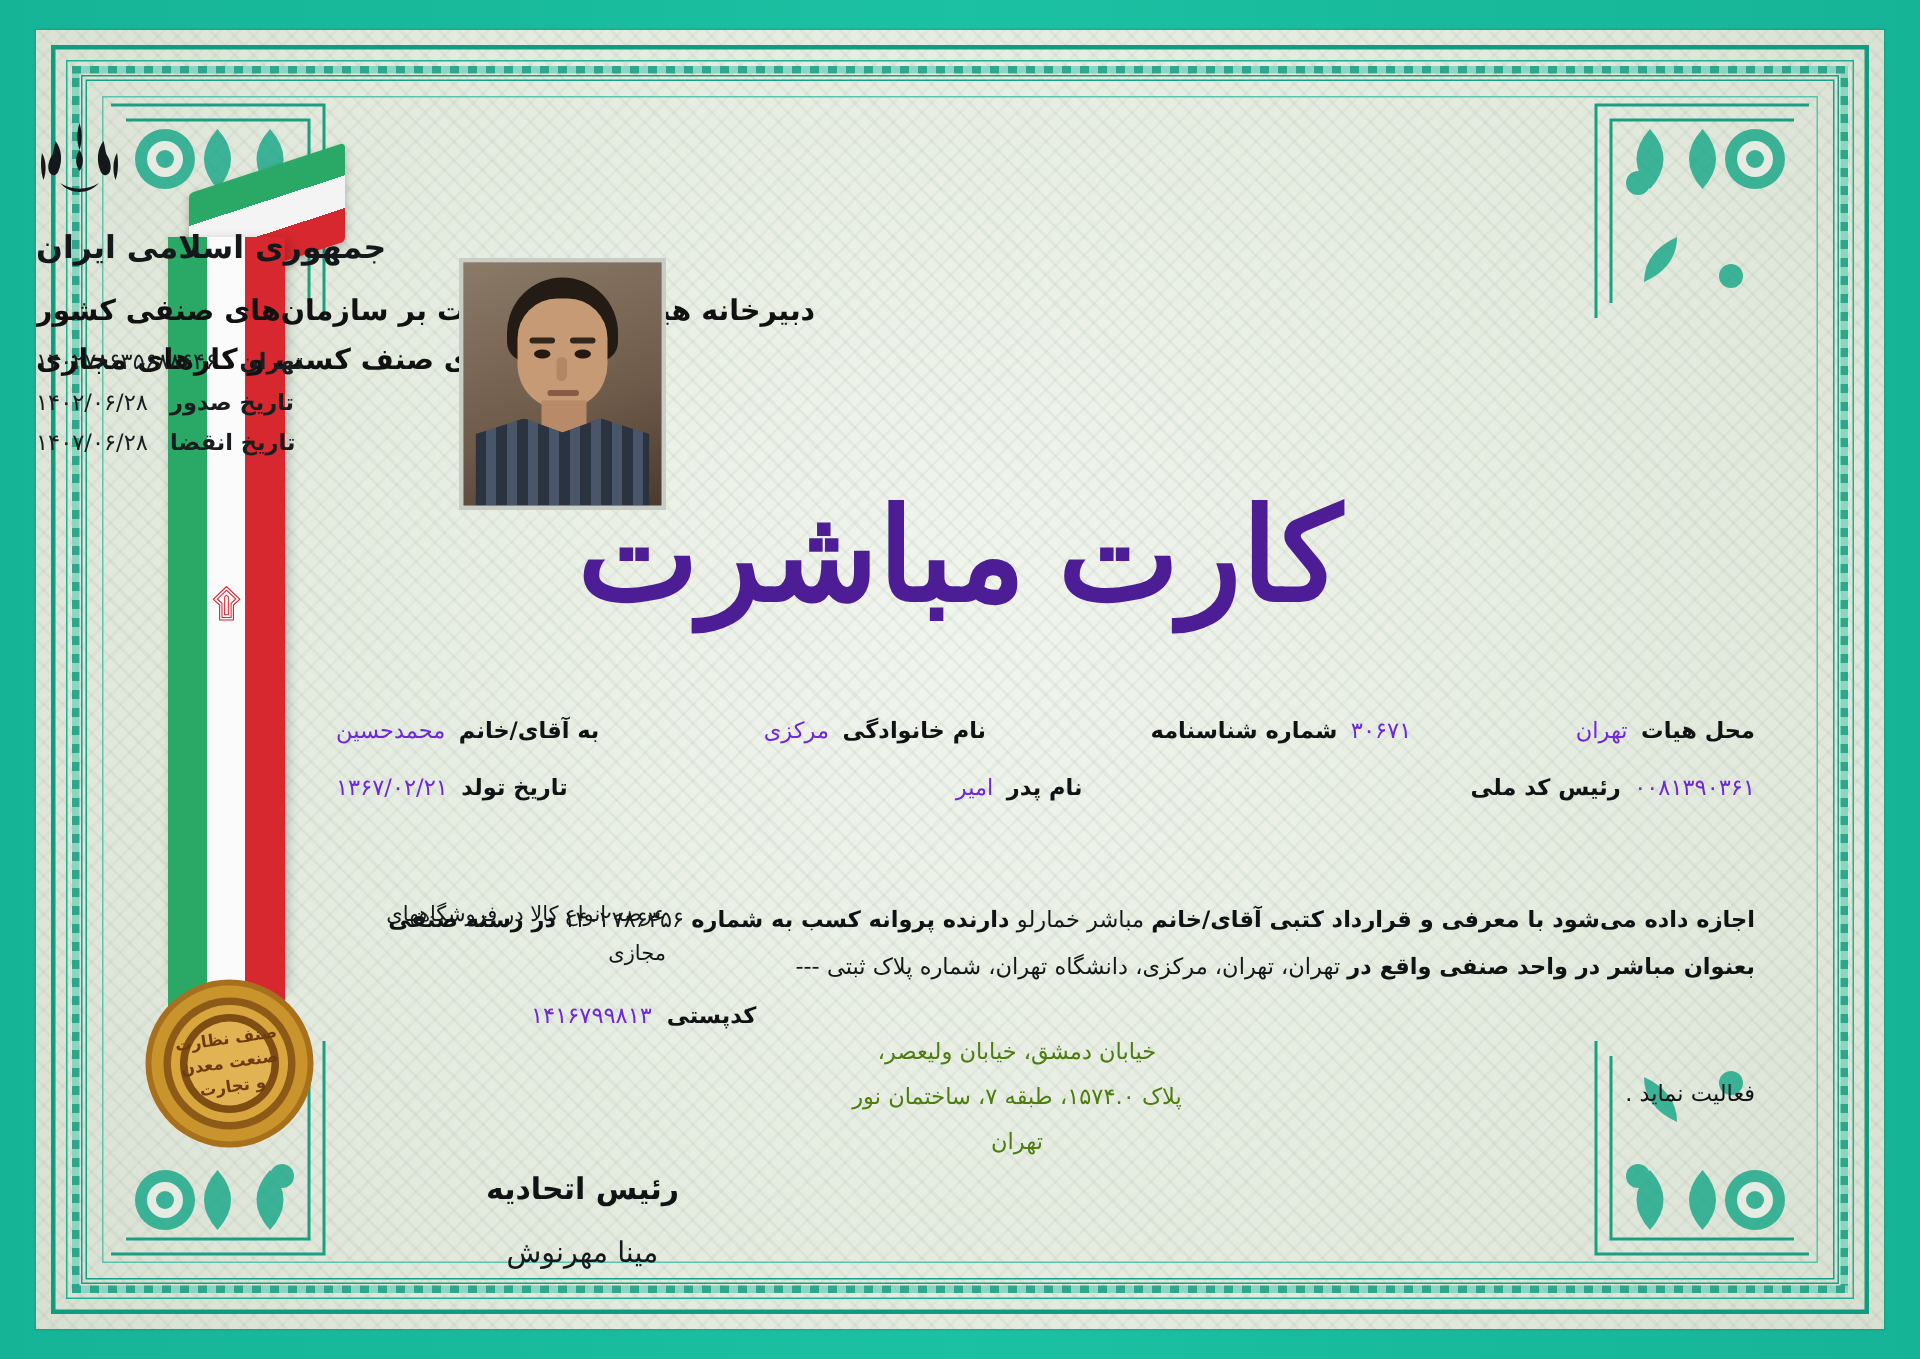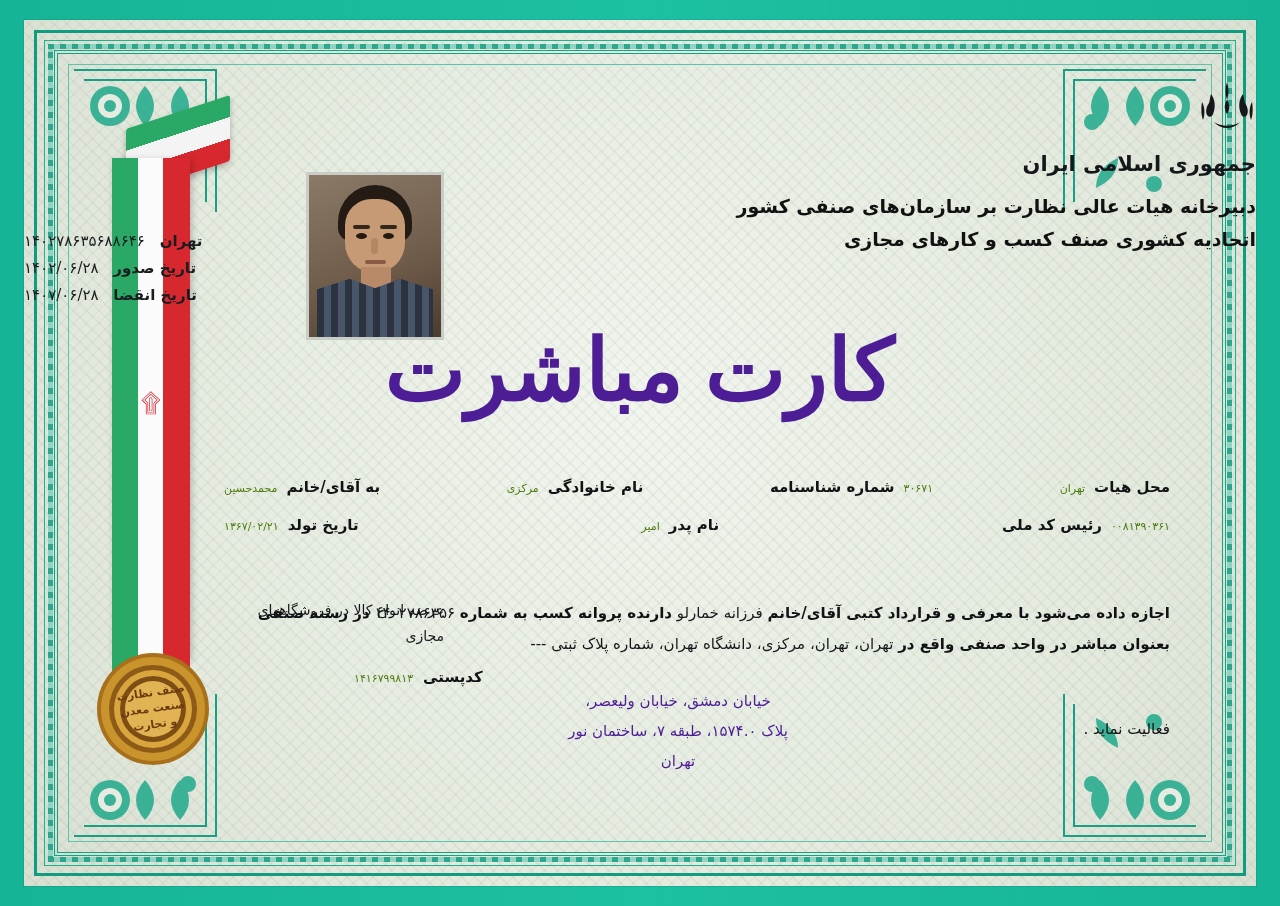--- a/index.html
+++ b/index.html
@@ -82,21 +82,21 @@
   
   .seal{position:absolute;left:70px;top:630px;width:118px;height:118px;}
   .seal .txt{
     position:absolute;inset:0;display:flex;flex-direction:column;
     align-items:center;justify-content:center;gap:2px;
     color:#6d3b12;font-size:11px;font-weight:bold;text-align:center;line-height:1.3;
     transform:rotate(-8deg);
   }
 
   
-  .header{position:absolute;right:0;left:0;top:58px;text-align:right;}
+  .header{position:absolute;right:0;left:0;top:58px;text-align:left;}
   .emblem-main{font-size:52px;line-height:1;color:#16181a;}
   .country{
     margin-top:10px;font-size:21px;color:#14181b;font-weight:bold;
     font-family:"DejaVu Sans","Liberation Sans",sans-serif;
   }
   .org{margin-top:14px;font-size:19px;font-weight:bold;color:#111;line-height:1.75;}
 
   
   .photo{
     position:absolute;right:812px;top:152px;width:132px;height:162px;
@@ -132,36 +132,36 @@
     font-size:86px;font-weight:bold;color:#4c1d95;
     font-family:Liberation Serif, serif;
     letter-spacing:-2px;
   }
 
   
   .fields{position:absolute;left:200px;right:86px;top:458px;direction:rtl;color:#16191c;}
   .frow{display:flex;justify-content:space-between;align-items:flex-start;margin-bottom:20px;gap:16px;}
   .cell{display:flex;gap:9px;align-items:baseline;white-space:nowrap;}
   .k{font-size:15px;font-weight:bold;color:#101214;}
-  .v{font-size:11px;color:#4d7c0f;}
+  .v{font-size:15px;color:#6d28d9;}
 
   .para{
     position:absolute;left:200px;right:86px;top:578px;direction:rtl;
     font-size:15px;line-height:2.05;color:#15181b;
   }
   .para .k{font-weight:bold;margin-top:16px;}
   .para .blk{display:block;}
   .para-side{
     position:absolute;left:200px;top:578px;width:220px;direction:rtl;
     font-size:14px;line-height:1.85;color:#15181b;text-align:right;
   }
 
   .addr{
     position:absolute;right:398px;top:666px;width:360px;direction:rtl;
-    font-size:15px;line-height:2.0;color:#4c1d95;text-align:center;
+    font-size:15px;line-height:2.0;color:#4d7c0f;text-align:center;
   }
   .act{
     position:absolute;right:86px;top:700px;font-size:15px;font-weight:normal;color:#101214;
   }
   .postal{
     position:absolute;left:330px;top:648px;direction:rtl;display:flex;gap:10px;align-items:baseline;
   }
 
   
   .sign{position:absolute;left:300px;top:760px;text-align:center;direction:rtl;}
@@ -366,21 +366,21 @@
         <div class="cell">
           <span class="k">تاریخ تولد</span>
           <span class="v">۱۳۶۷/۰۲/۲۱</span>
         </div>
       </div>
     </div>
 
     <div class="para">
       <span class="blk">
         <span class="k">اجازه داده می‌شود با معرفی و قرارداد کتبی آقای/خانم</span>
-        <span>فرزانه خمارلو</span>
+        <span>مباشر خمارلو</span>
         <span class="k">دارنده پروانه کسب به شماره</span>
         <span>۱۴۰۲۷۸۶۳۵۶</span>
         <span class="k">در رسته صنفی</span>
       </span>
       <span class="blk">
         <span class="k">بعنوان مباشر در واحد صنفی واقع در</span>
         <span>تهران، تهران، مرکزی، دانشگاه تهران، شماره پلاک ثبتی</span>
         <span>---</span>
       </span>
     </div>
@@ -395,15 +395,19 @@
     </div>
 
     <div class="addr">
       <div>خیابان دمشق، خیابان ولیعصر،</div>
       <div>پلاک ۱۵۷۴.۰، طبقه ۷، ساختمان نور</div>
       <div>تهران</div>
     </div>
 
     <div class="act">فعالیت نماید .</div>
 
+    <div class="sign">
+      <div class="role">رئیس اتحادیه</div>
+      <div class="name">مینا مهرنوش</div>
+    </div>
 
   </div>
 </div>
 
 </body></html>

